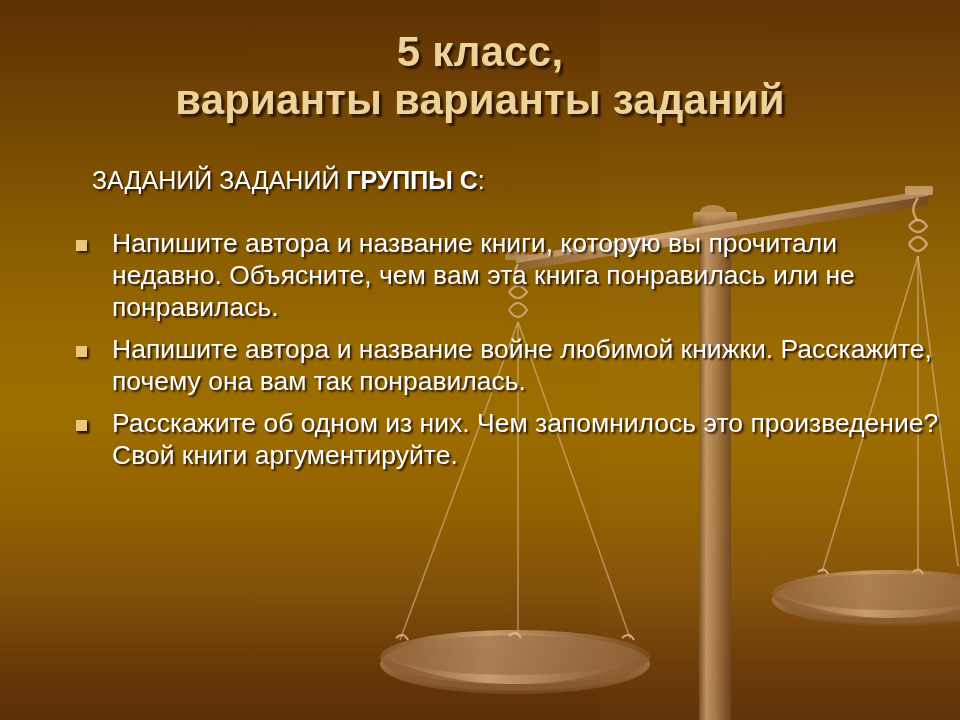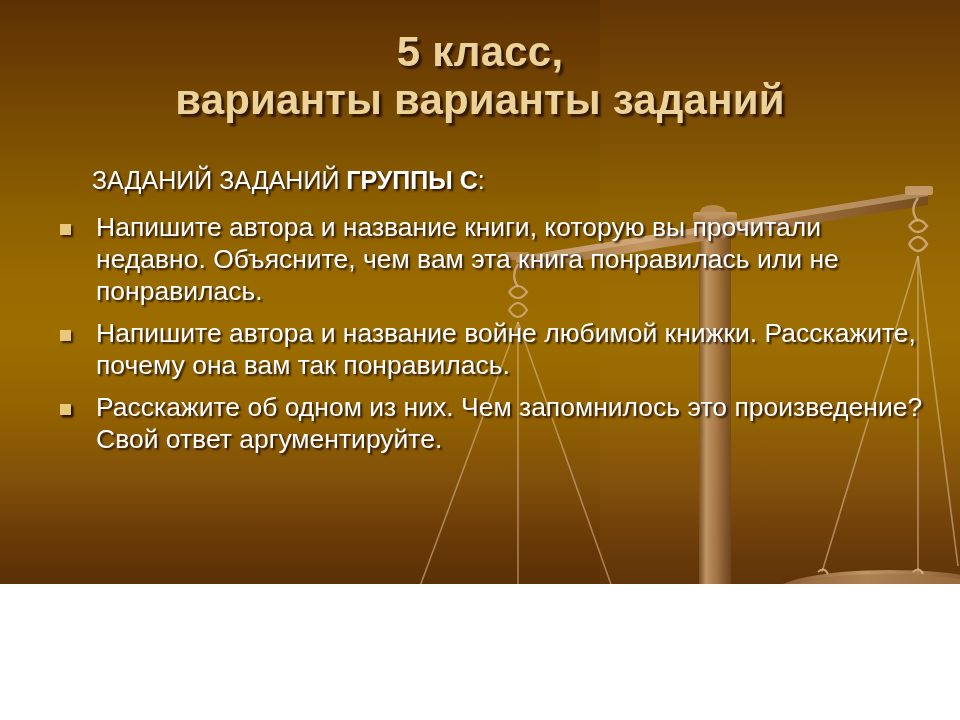--- a/index.html
+++ b/index.html
@@ -9,21 +9,21 @@
   body {
     width: 960px;
     height: 720px;
     overflow: hidden;
     font-family: "Liberation Sans", sans-serif;
   }
 
   #slide {
     position: relative;
     width: 960px;
-    height: 584px;
+    height: 720px;
     overflow: hidden;
     background: linear-gradient(to bottom,
         #5c3103 0%,
         #6a3c04 9%,
         #7a4d02 22%,
         #8d6000 36%,
         #9a6c00 50%,
         #9c6e00 58%,
         #936300 70%,
         #81500a 82%,
@@ -75,21 +75,21 @@
     text-shadow: 2px 2px 2px rgba(35, 15, 0, 0.9);
     white-space: nowrap;
   }
   .lead .strong { font-weight: bold; text-align: right; }
 
   ul.bullets {
     position: absolute;
     left: 56px;
     top: 212px;
     width: 880px;
-    margin: 0;
+    margin: 16px;
     padding: 0;
     list-style: none;
   }
   ul.bullets > li {
     position: relative;
     padding-left: 40px;
     margin: 0 0 10px 0;
     color: #ffffff;
     font-size: 26.5px;
     line-height: 1.205;
@@ -216,18 +216,18 @@
       </li>
       <li>
         <span class="bullet-marker"></span>
         <span>Напишите автора и название войне любимой книжки. Расскажите, почему она вам так понравилась.</span>
       </li>
       <li>
         <span class="bullet-marker"></span>
       </li>
       <li>
         <span class="bullet-marker"></span>
-        <span>Расскажите об одном из них. Чем запомнилось это произведение? Свой ответ аргументируйте.</span>
+        <span>Расскажите об одном из них. Чем запомнилось это произведение? Свой книги аргументируйте.</span>
       </li>
     </ul>
 
   </div>
 </div>
 
 </body></html>

